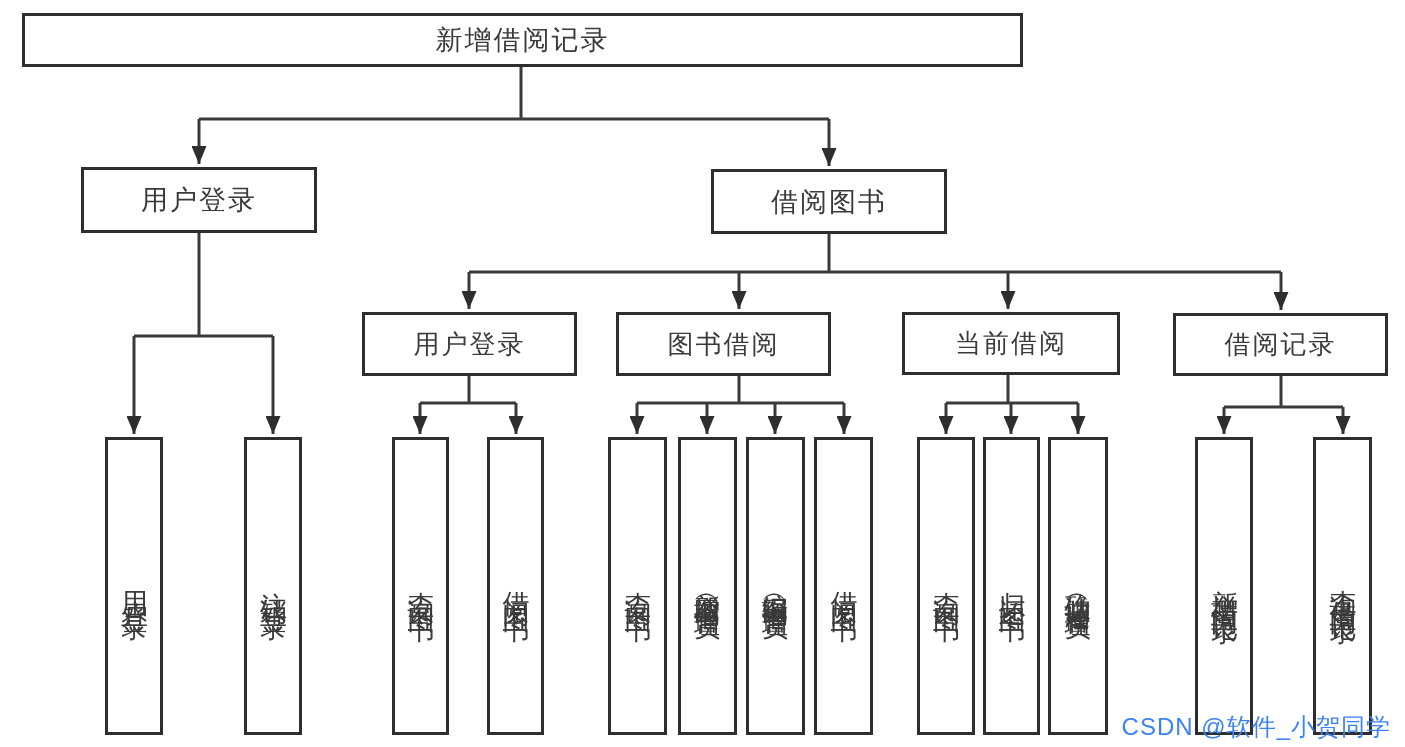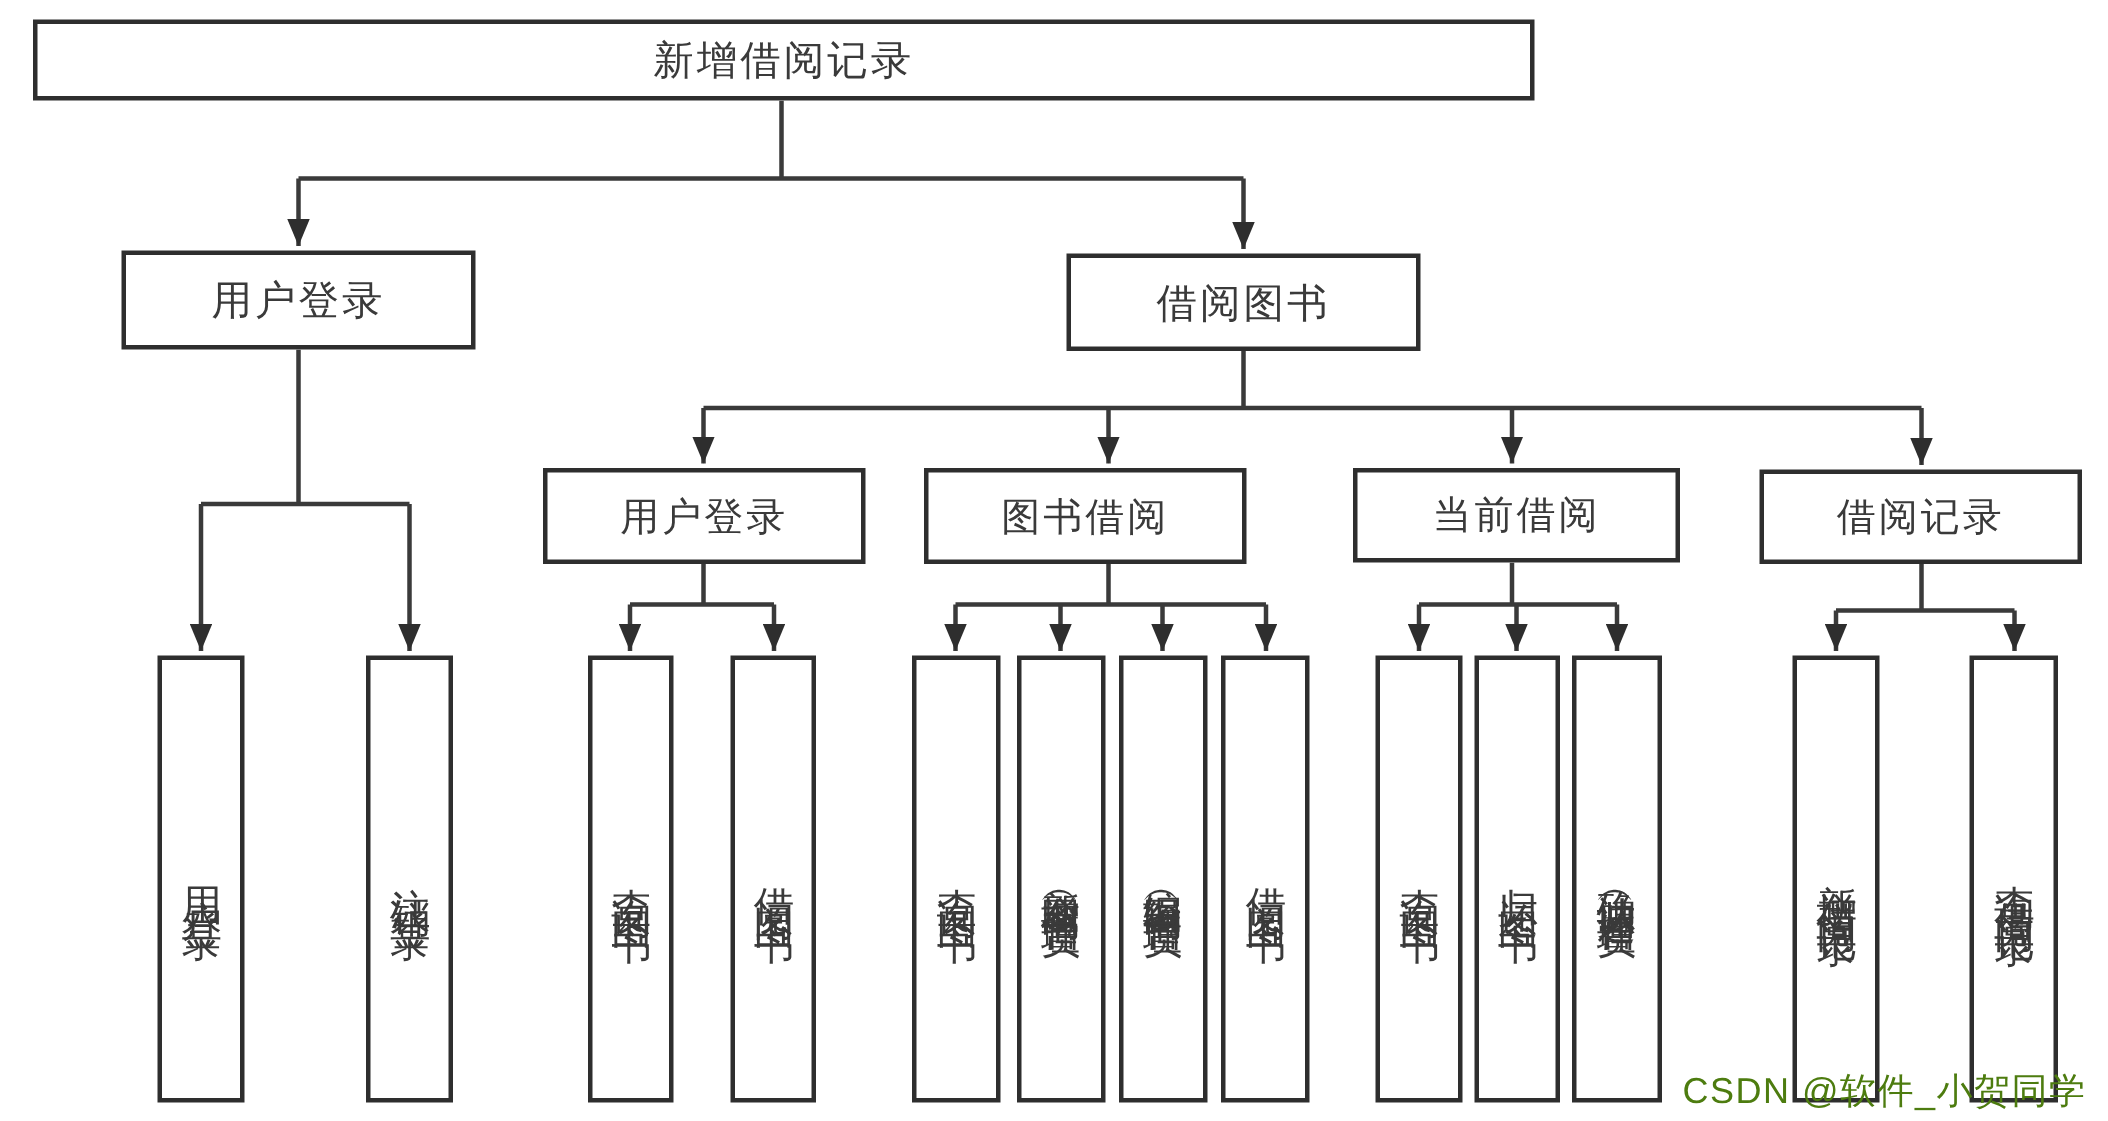--- a/index.html
+++ b/index.html
@@ -29,21 +29,21 @@
     letter-spacing:8px;
     color:#3a3a3a;
     line-height:1;
   }
   .vbox .vtext.long{font-size:26px;letter-spacing:3px;}
   .vbox .vtext.mid{font-size:27px;letter-spacing:6px;}
   #watermark{
     position:absolute;
     right:14px;top:711px;
     font-size:24px;
-    color:#4d7c0f;
+    color:#3b82f6;
     letter-spacing:1px;
     z-index:3;
     white-space:nowrap;
   }
 </style>
 </head>
 <body>
 
 <div id="stage">
 

